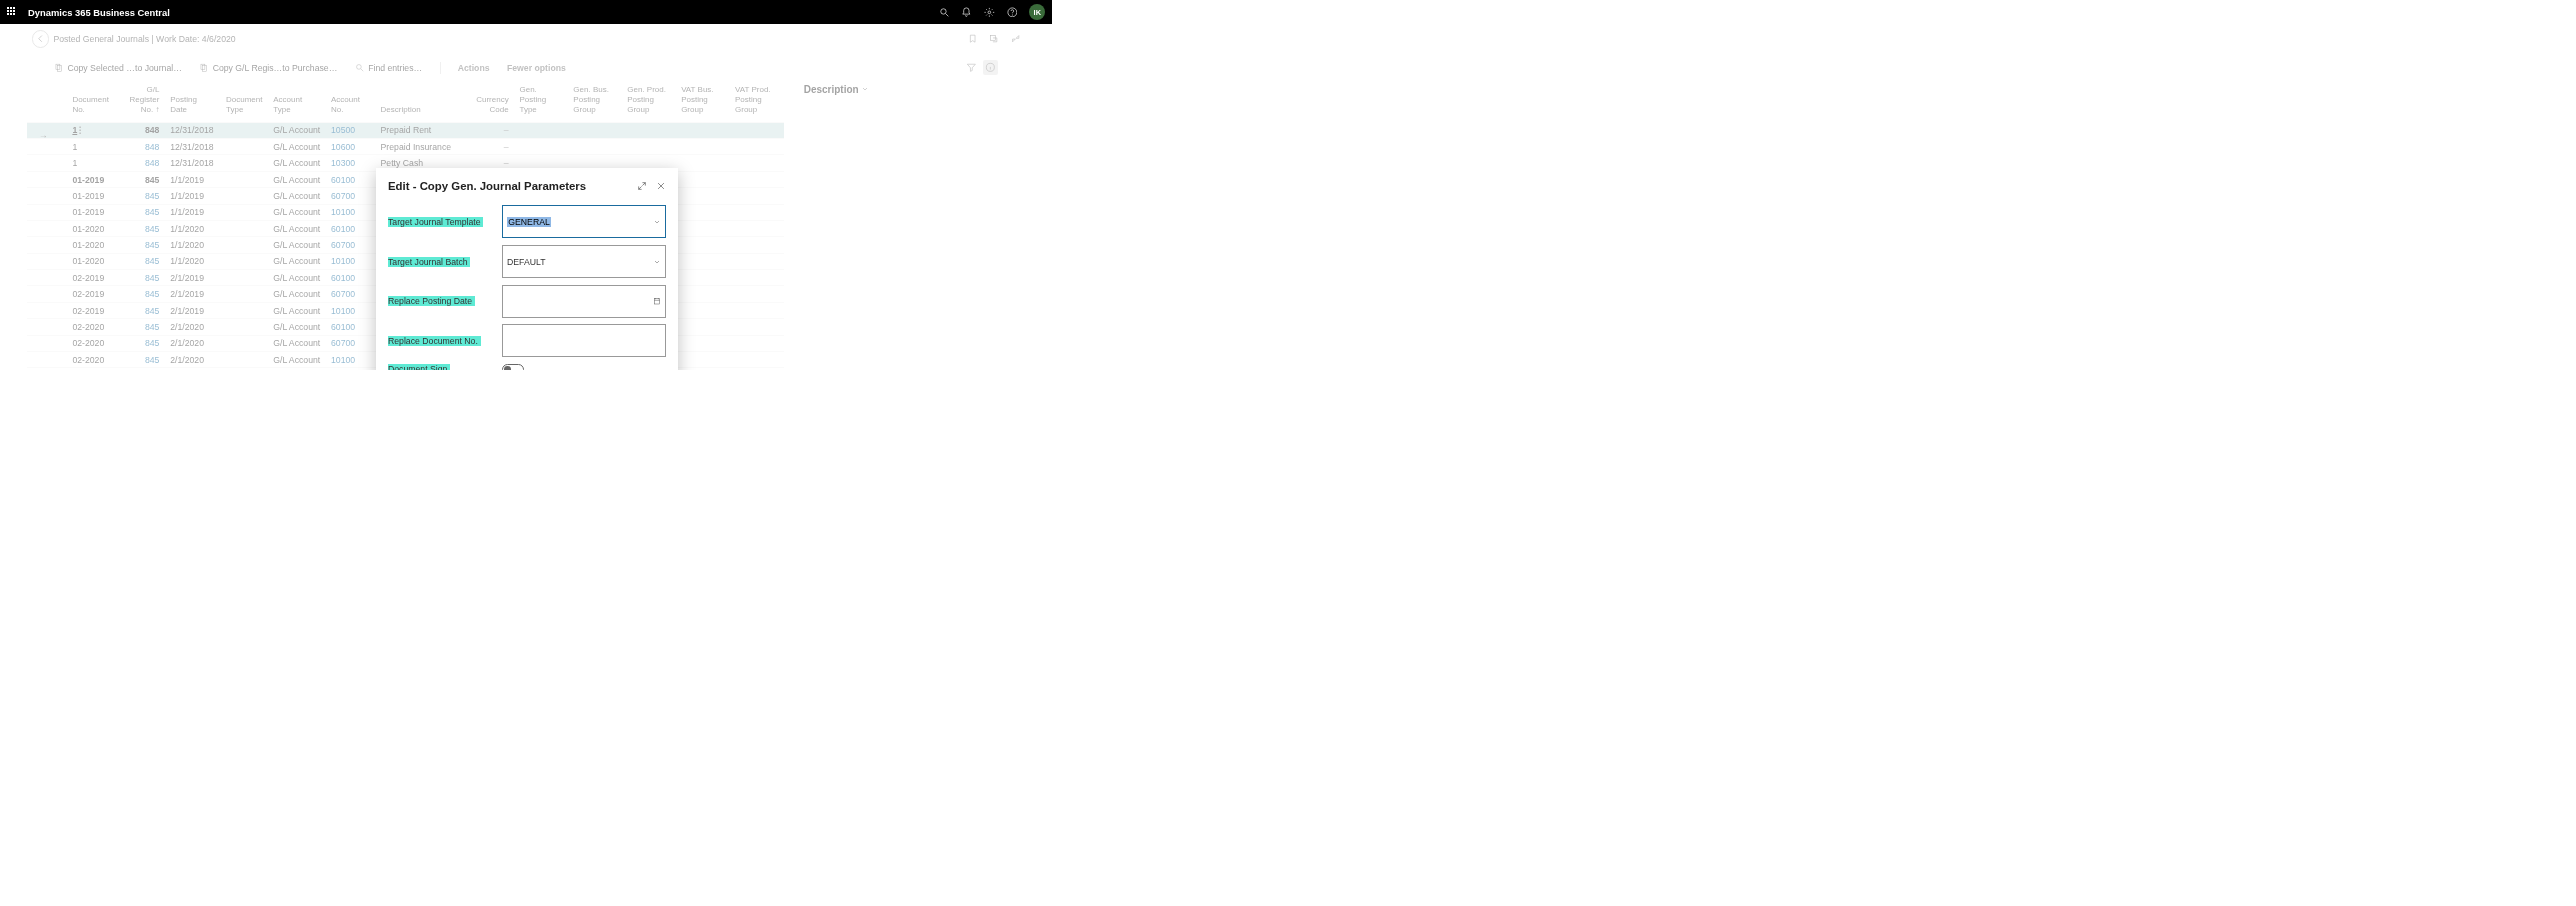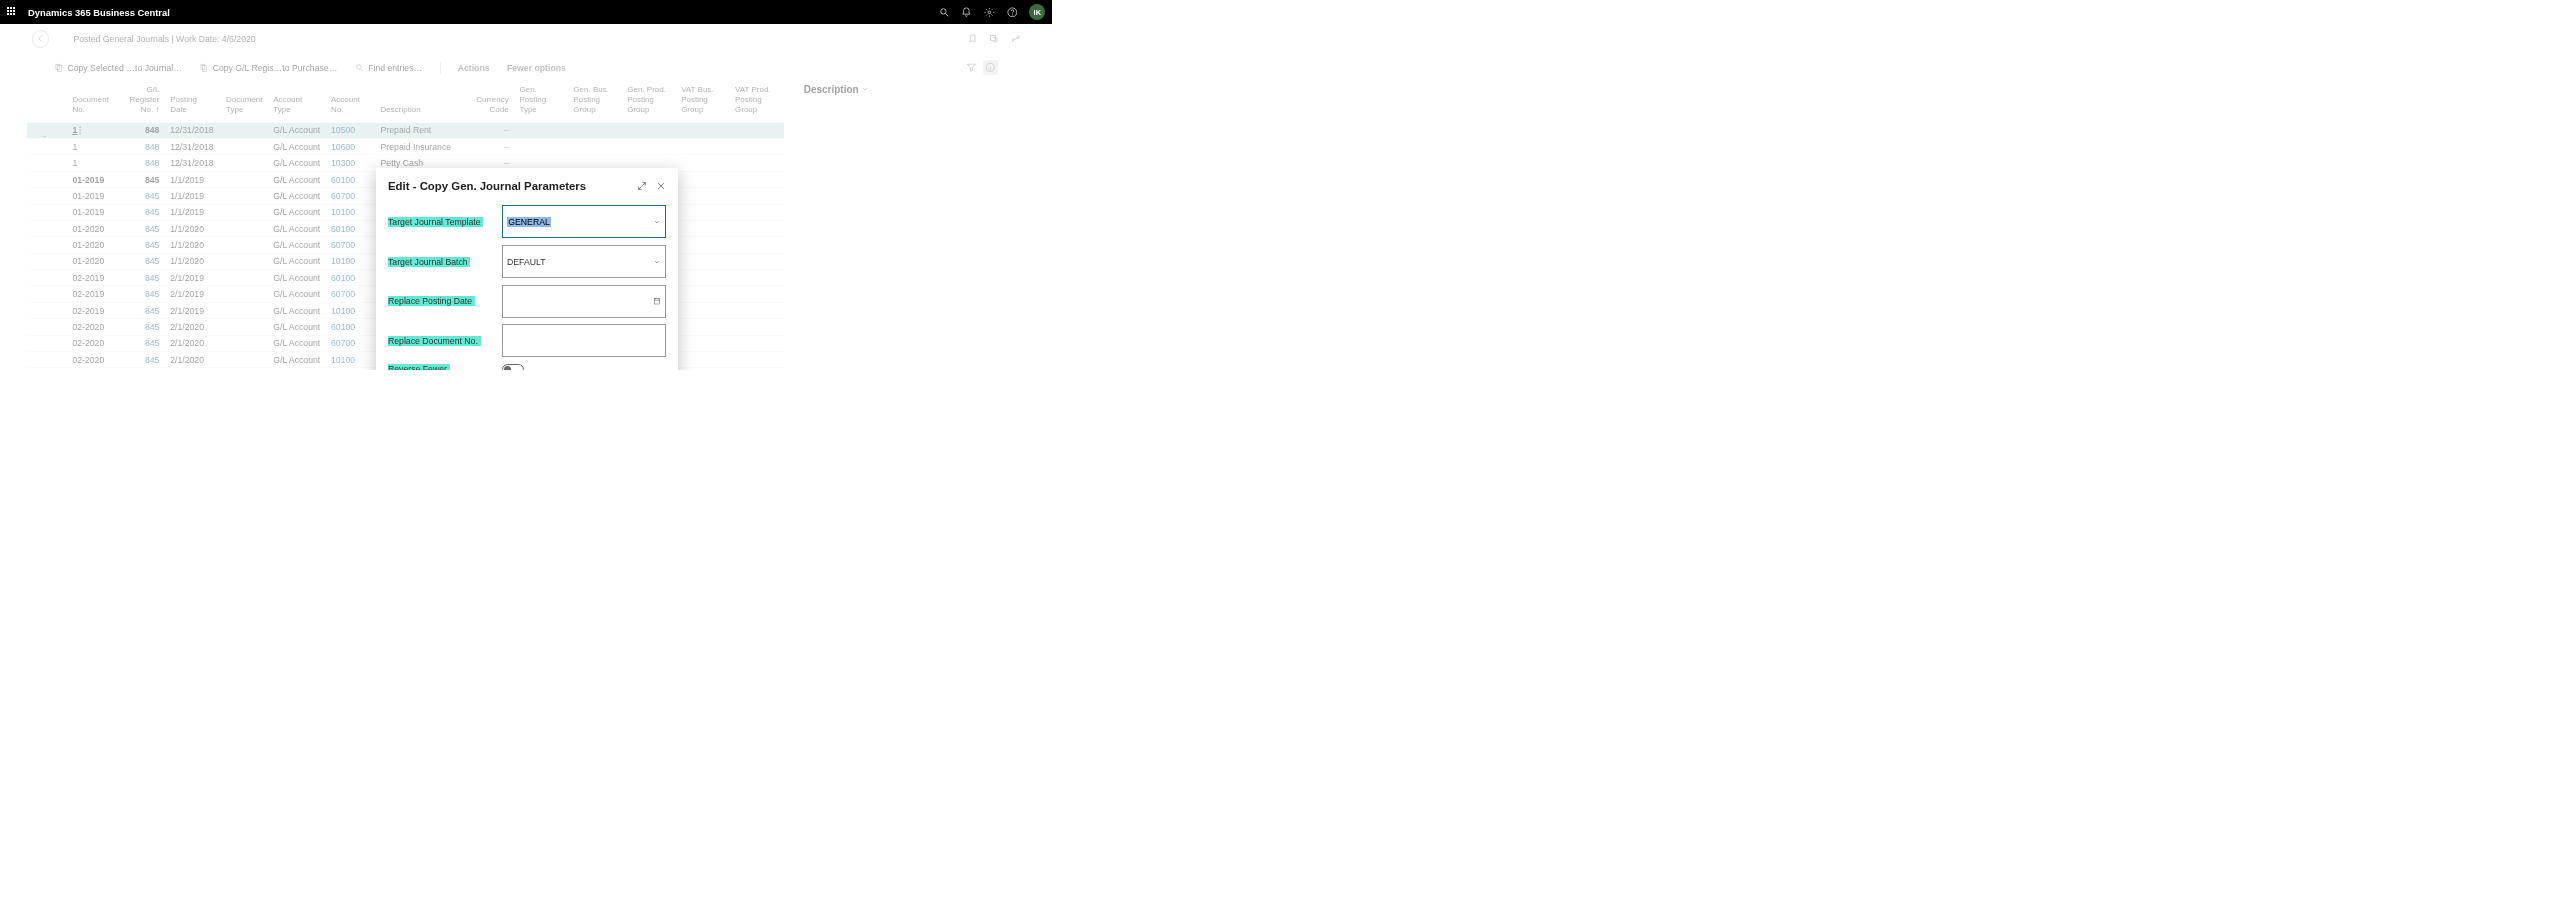--- a/index.html
+++ b/index.html
@@ -10,21 +10,21 @@
 .topbar-left { display: flex; align-items: center; gap: 10.7px; }
 .app-launcher { width: 10.7px; height: 10.7px; display: grid; grid-template-columns: repeat(3,2px); grid-template-rows: repeat(3,2px); gap: 1.3px; }
 .app-launcher span { background: #fff; }
 .brand { font-size: 9.4px; font-weight: 600; }
 .topbar-right { display: flex; align-items: center; gap: 12px; }
 .topbar-right svg { width: 10.7px; height: 10.7px; fill: none; stroke: #fff; stroke-width: 1.5; }
 .avatar { width: 16px; height: 16px; border-radius: 50%; background: #3a6b3a; color: #fff; font-size: 7.4px; display: flex; align-items: center; justify-content: center; font-weight: 600; }
 
 
 .page-header { height: 30px; display: flex; align-items: center; padding: 0 32px; justify-content: space-between; color: #555; font-size: 8.7px; }
-.page-header-left { display: flex; align-items: center; gap: 24px; }
+.page-header-left { display: flex; align-items: center; gap: 4px; }
 .back-btn { width: 17.4px; height: 17.4px; border-radius: 50%; border: 0.7px solid #ccc; display: flex; align-items: center; justify-content: center; color: #555; }
 .page-header-right { display: flex; gap: 12px; color: #666; }
 .page-header-right svg, .back-btn svg { width: 9.4px; height: 9.4px; stroke: currentColor; fill: none; stroke-width: 1.5; }
 
 .action-bar { height: 27px; display: flex; align-items: center; padding: 0 54px; gap: 17.4px; font-size: 8.7px; color: #333; border-bottom: 0; }
 .action-item { display: flex; align-items: center; gap: 4px; cursor: pointer; }
 .action-item svg { width: 9.4px; height: 9.4px; fill: none; stroke: #555; stroke-width: 1.2; }
 .action-sep { width: 0.7px; height: 12px; background: #ddd; }
 .action-light { color: #777; font-weight: bold; }
 .action-bar-right { margin-left: auto; display: flex; gap: 6.7px; align-items: center; }
@@ -583,21 +583,21 @@
         </svg>
     </div>
   </div>
   <div class="fld">
     <div class="fld-label"><span>Replace Document No.</span></div>
     <div class="fld-input">
       <span class="val"></span>
     </div>
   </div>
   <div class="fld">
-    <div class="fld-label"><span>Reverse Fewer</span></div>
+    <div class="fld-label"><span>Document Sign</span></div>
     <div class="toggle"></div>
   </div>
 
   <div class="dialog-buttons">
     <button class="btn primary">OK</button>
     <button class="btn">Cancel</button>
   </div>
 </div>
 
 

